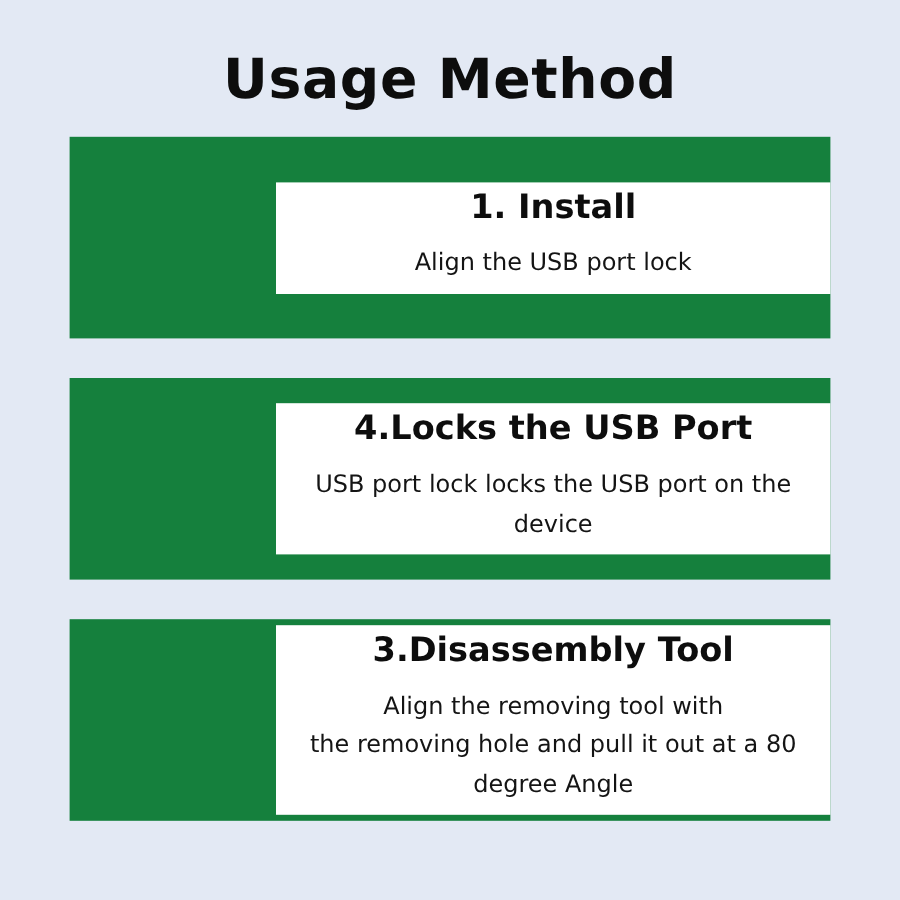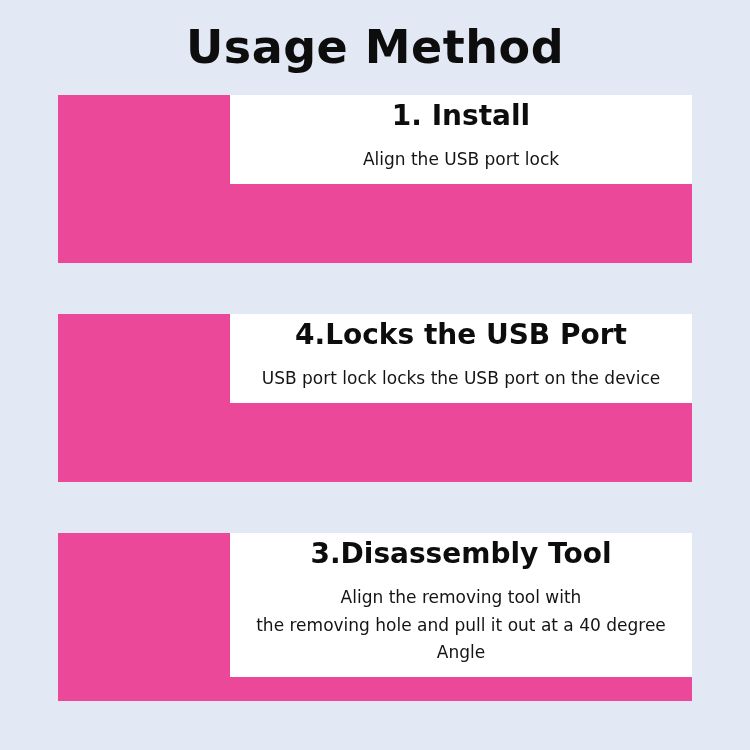--- a/index.html
+++ b/index.html
@@ -20,31 +20,31 @@
     box-sizing: border-box;
   }
   .title {
     text-align: center;
     font-family: "DejaVu Sans", sans-serif;
     font-weight: bold;
     font-size: 46px;
     letter-spacing: 0.5px;
     color: #0d0d0d;
     margin: 0;
-    padding-top: 20px;
+    padding-top: 39px;
     line-height: 1.2;
   }
   .steps {
     margin-top: 20px;
   }
   .step {
     display: flex;
-    align-items: flex-start;
-    margin: 0 58px 51px 58px;
-    background: #ec4899;
+    align-items: center;
+    margin: 0 58px 33px 58px;
+    background: #15803d;
     height: 168px;
     box-shadow: 0 0 0 0 rgba(0,0,0,0);
   }
   .photo {
     width: 172px;
     flex: 0 0 172px;
     position: relative;
     overflow: hidden;
     background: #b9bbbd;
   }
@@ -60,21 +60,21 @@
   }
   .step-title {
     font-weight: bold;
     font-size: 28px;
     color: #0d0d0d;
     margin-bottom: 14px;
     text-align: center;
     line-height: 1.1;
   }
   .step-line {
-    font-size: 17px;
+    font-size: 20px;
     color: #141414;
     text-align: center;
     line-height: 1.62;
   }
 
   
   .p1-bg {
     position: absolute;
     inset: 0;
     background: linear-gradient(160deg, #cfd1d3 0%, #b4b6b8 45%, #9fa1a3 100%);
@@ -405,18 +405,18 @@
         <div class="p3-head">
           <div class="blade b1"></div>
           <div class="blade b2"></div>
           <div class="blade b3"></div>
           <div class="hub"></div>
         </div>
       </div>
       <div class="text-pane">
         <div class="step-title">3.Disassembly Tool</div>
         <div class="step-line">Align the removing tool with</div>
-        <div class="step-line">the removing hole and pull it out at a 40 degree Angle</div>
+        <div class="step-line">the removing hole and pull it out at a 80 degree Angle</div>
       </div>
     </div>
 
   </div>
 </div>
 
 </body></html>

